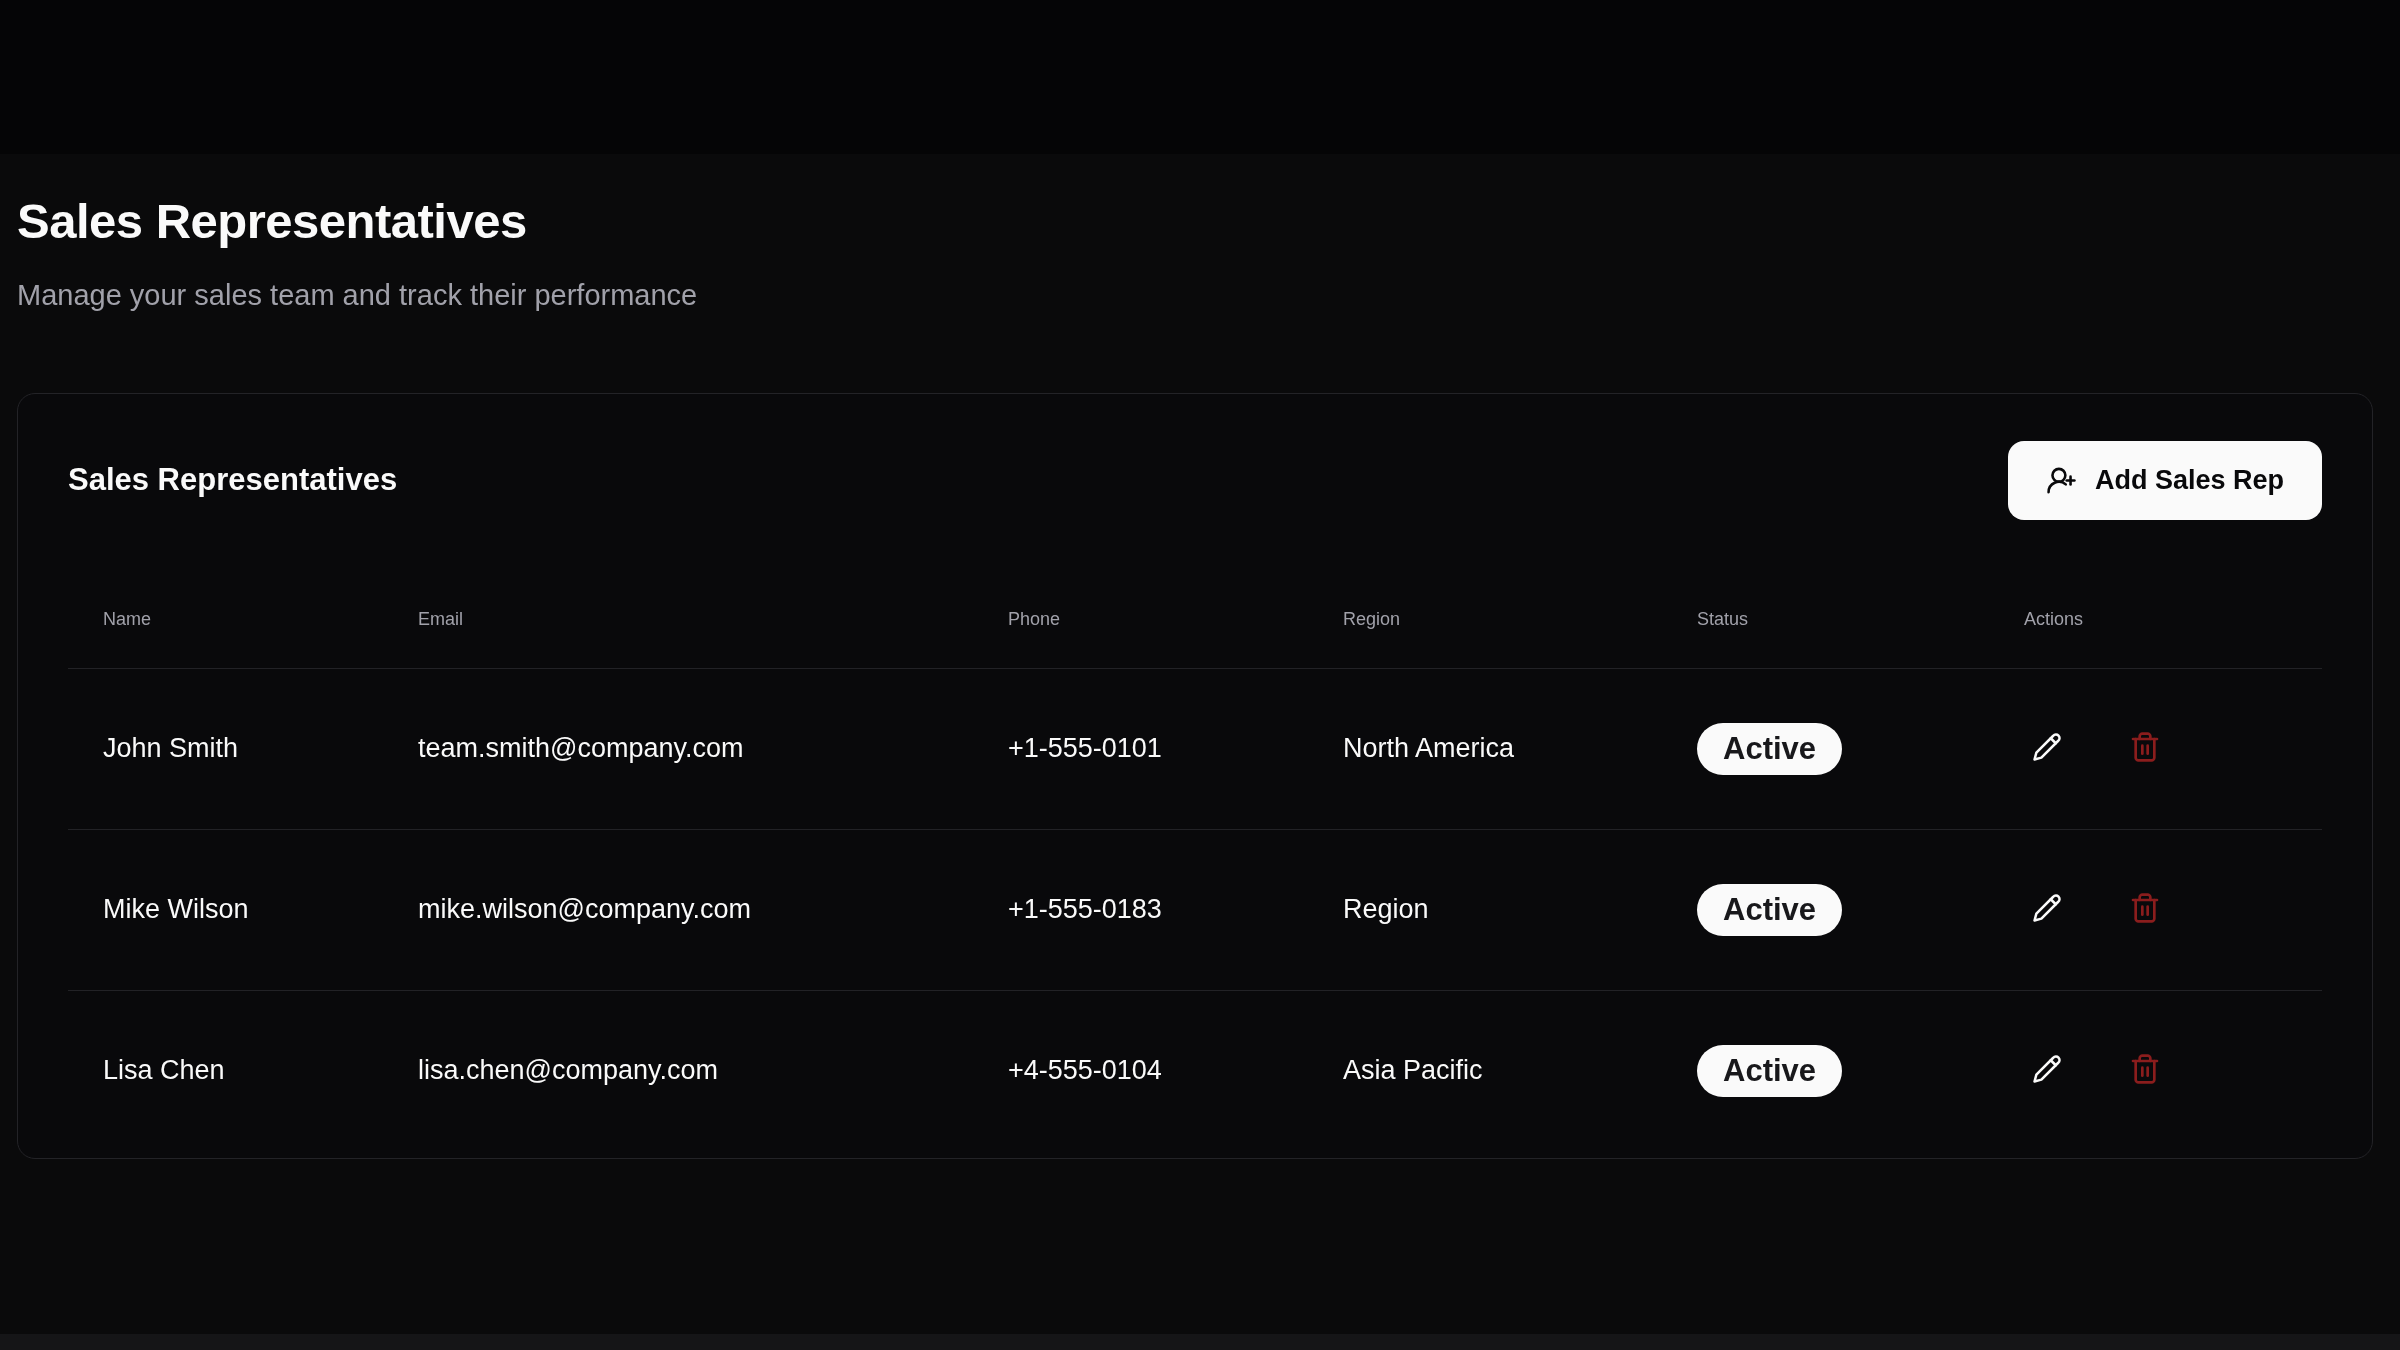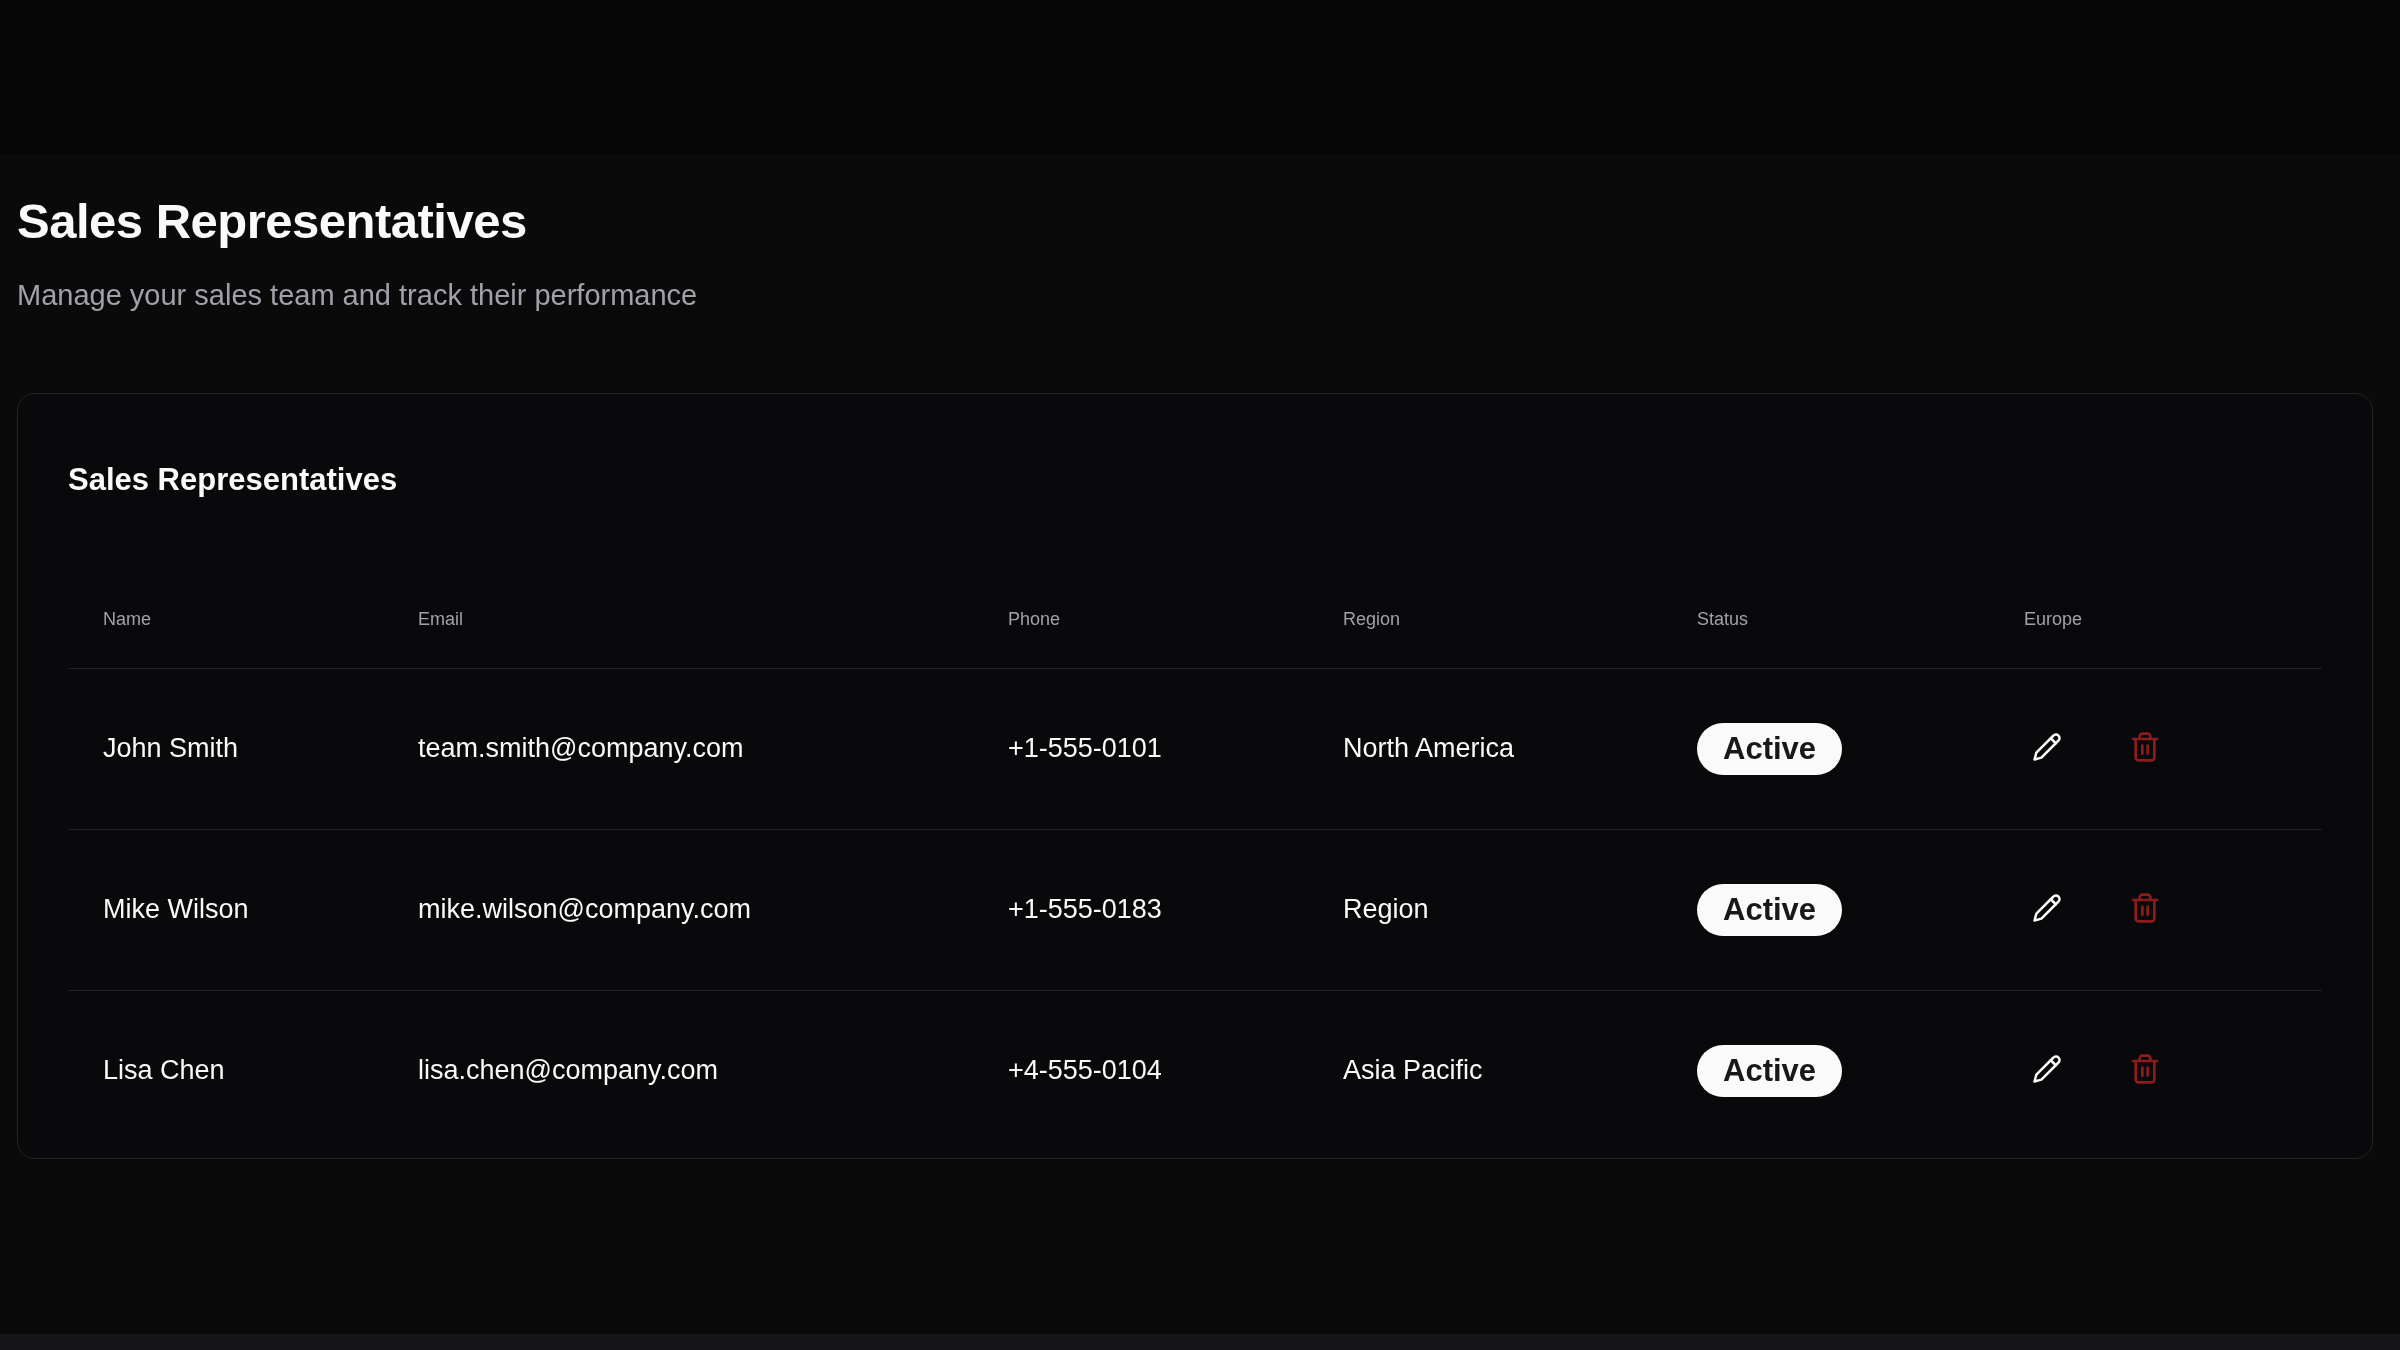--- a/index.html
+++ b/index.html
@@ -135,39 +135,50 @@
 
 <div class="main">
 
   <h1 class="page-title">Sales Representatives</h1>
   <p class="page-subtitle">Manage your sales team and track their performance</p>
 
   <section class="card">
 
     <div class="card-header">
       <h2 class="card-title">Sales Representatives</h2>
+      <button class="add-btn">
+        <span>
+          <svg width="31" height="31" viewBox="0 0 24 24" fill="none" stroke="currentColor" stroke-width="2" stroke-linecap="round" stroke-linejoin="round">
+            <path d="M2 21a8 8 0 0 1 13.292-6"></path>
+            <circle cx="10" cy="8" r="5"></circle>
+            <path d="M19 9v6"></path>
+            <path d="M22 12h-6"></path>
+          </svg>
+        </span>
+        <span>Add Sales Rep</span>
+      </button>
     </div>
 
     <table>
       <colgroup>
         <col style="width:315px">
         <col style="width:590px">
         <col style="width:335px">
         <col style="width:354px">
         <col style="width:327px">
         <col>
       </colgroup>
       <thead>
         <tr>
           <th>Name</th>
           <th>Email</th>
           <th>Phone</th>
           <th>Region</th>
           <th>Status</th>
-          <th>Europe</th>
+          <th>Actions</th>
         </tr>
       </thead>
       <tbody>
         <tr>
           <td class="cell-name">John Smith</td>
           <td>team.smith@company.com</td>
           <td>+1-555-0101</td>
           <td>North America</td>
           <td>
             <span class="badge">Active</span>

